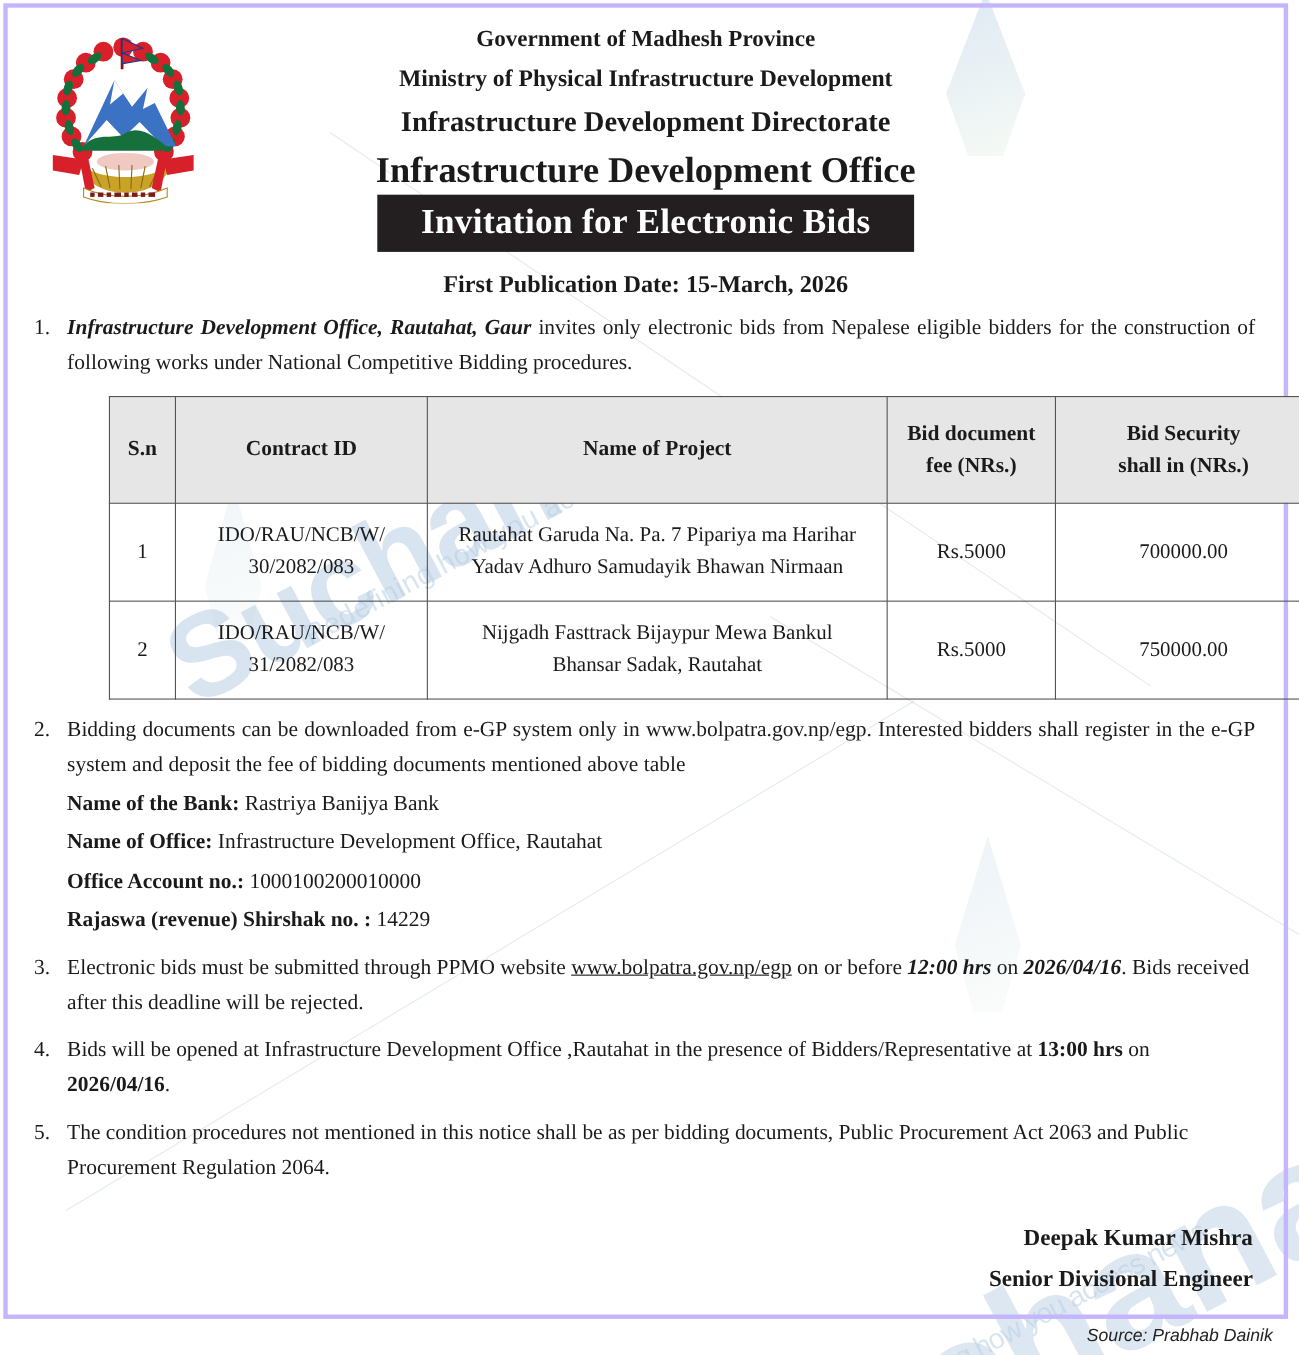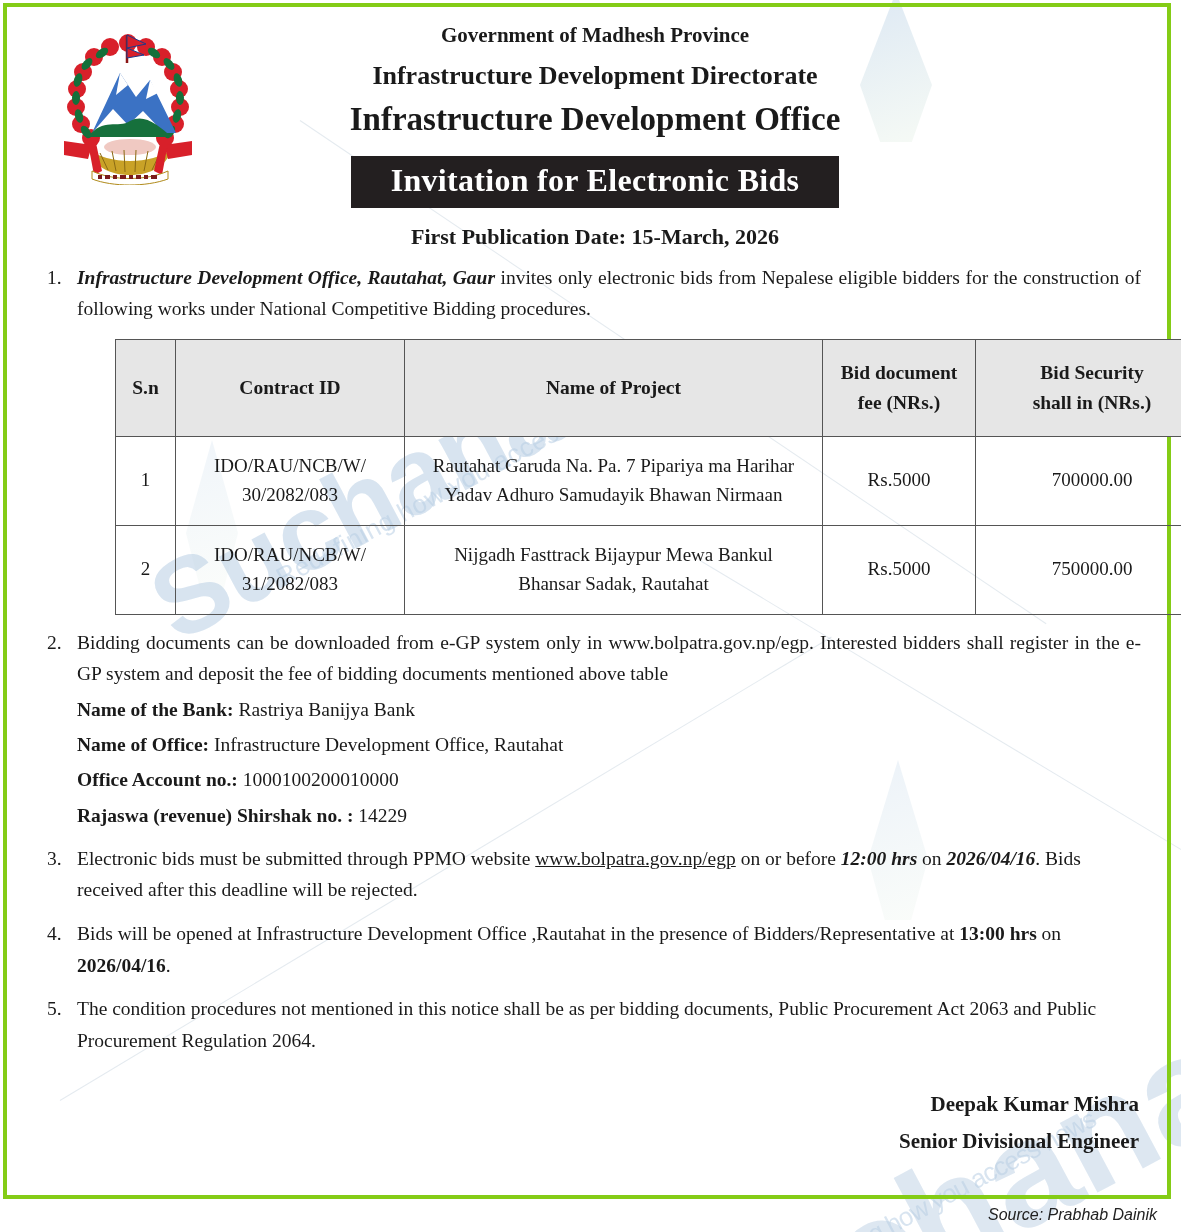--- a/index.html
+++ b/index.html
@@ -52,25 +52,24 @@
     transform-origin: left center;
   }
 
   
   .sheet {
     position: absolute;
     left: 3px;
     top: 3px;
     width: 1168px;
     height: 1196px;
-    border: 4px solid #84cc16;
+    border: 4px solid #c4b5fd;
     box-sizing: border-box;
     background: transparent;
     z-index: 5;
-    padding-left: 16px;
   }
 
   
   .header {
     position: relative;
     padding-top: 16px;
     text-align: center;
   }
   .emblem {
     position: absolute;
@@ -79,21 +78,21 @@
     width: 140px;
     height: 160px;
   }
   .hline { line-height: 1.22; }
   .h-gov   { font-size: 21px; font-weight: 700; }
   .h-min   { font-size: 21.5px; font-weight: 700; margin-top: 9px;}
   .h-dir   { font-size: 26px; font-weight: 700; margin-top: 11px;}
   .h-off   { font-size: 33px; font-weight: 700; margin-top: 8px;}
   .h-loc   { font-size: 22px; font-weight: 700; margin-top: 12px;}
 
-  .banner-wrap { text-align: center; margin-top: 16px; }
+  .banner-wrap { text-align: center; margin-top: 2px; }
   .banner {
     display: inline-block;
     background: #231f20;
     color: #ffffff;
     font-size: 32px;
     font-weight: 700;
     padding: 6px 40px 9px 40px;
     letter-spacing: 0.3px;
   }
   .pubdate {
@@ -266,20 +265,21 @@
             <rect x="62" y="150" width="6" height="4"></rect>
           <rect x="71" y="150" width="4" height="4"></rect>
             <rect x="78" y="150" width="5" height="4"></rect>
           <rect x="86" y="150" width="4" height="4"></rect>
             <rect x="93" y="150" width="6" height="4"></rect>
         </g>
       </svg>
     </div>
 
     <div class="hline h-gov">Government of Madhesh Province</div>
+    <div class="hline h-min">Ministry of Physical Infrastructure Development</div>
     <div class="hline h-dir">Infrastructure Development Directorate</div>
     <div class="hline h-off">Infrastructure Development Office</div>
 
     <div class="banner-wrap">
       <span class="banner">Invitation for Electronic Bids</span>
     </div>
 
     <div class="pubdate">First  Publication Date: 15-March, 2026</div>
   </div>
 

